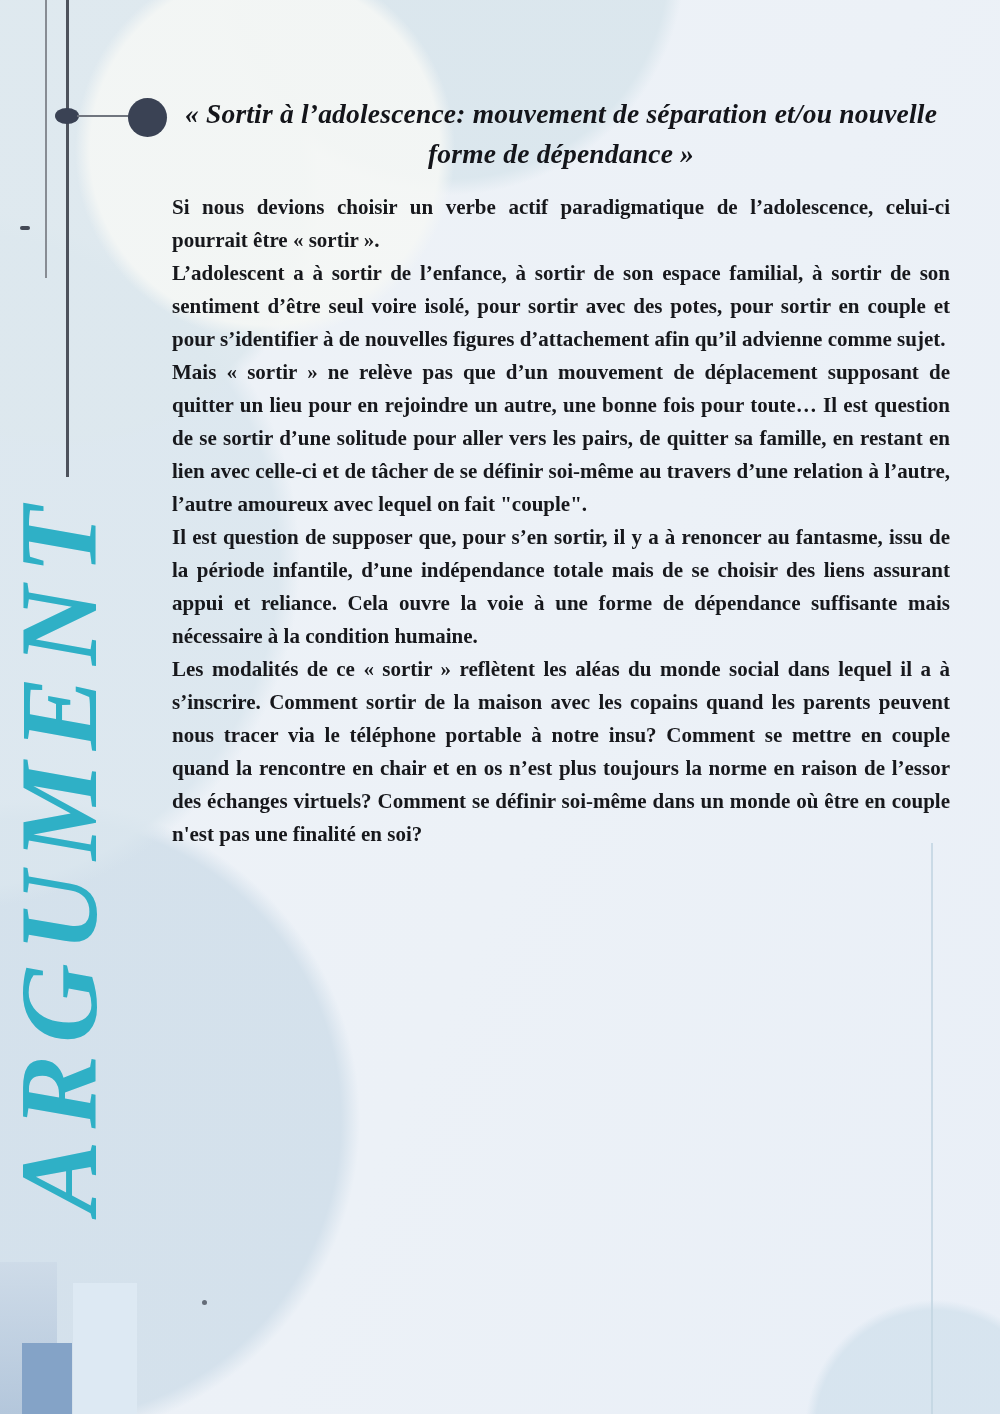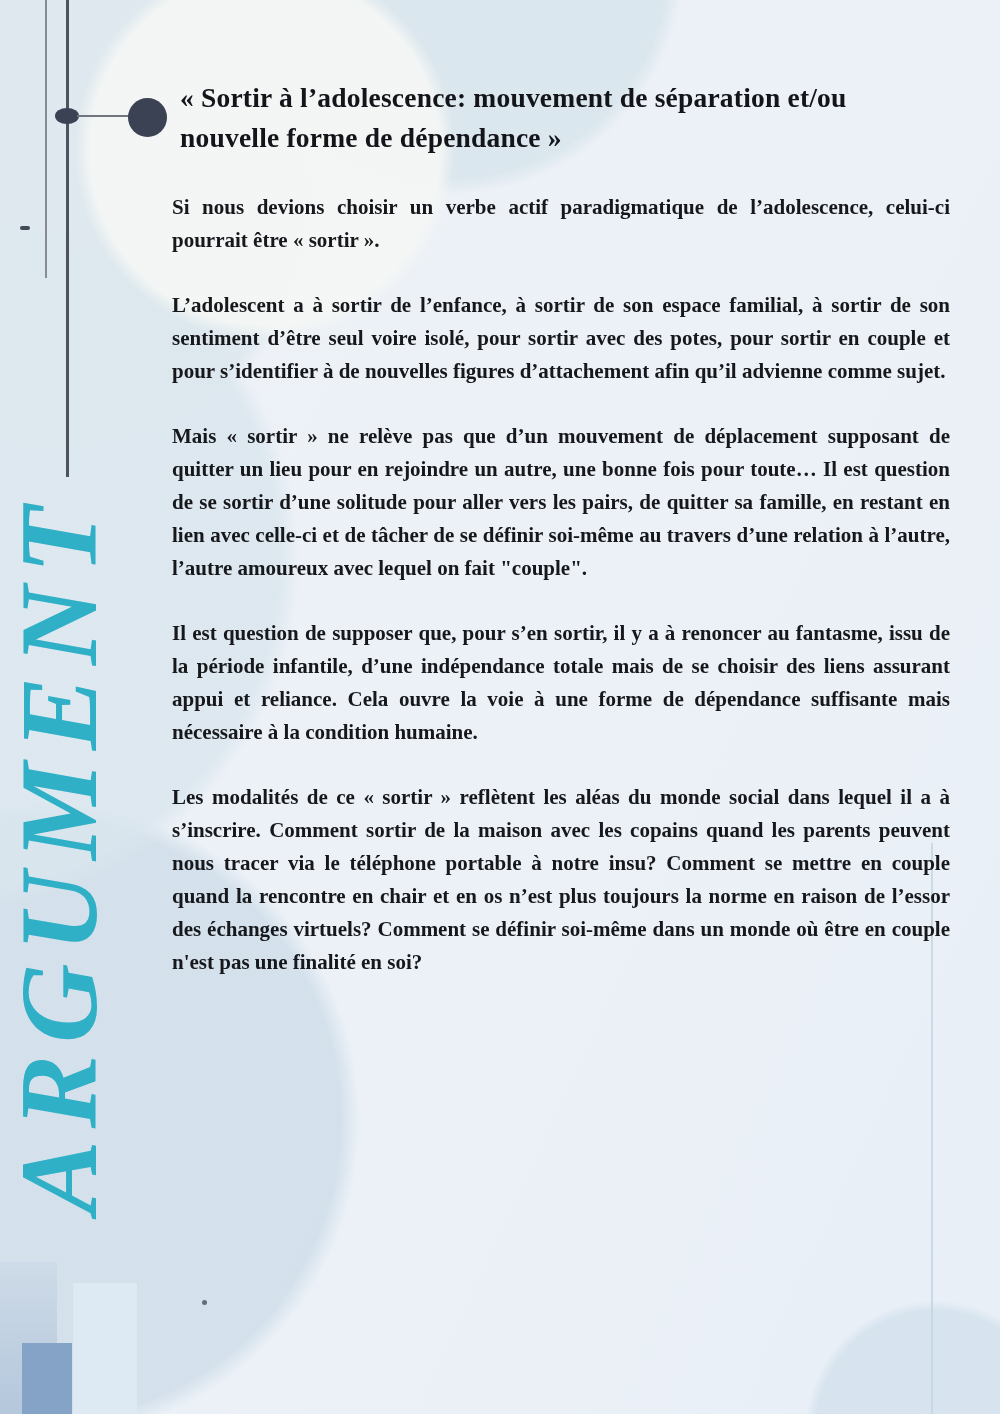--- a/index.html
+++ b/index.html
@@ -42,30 +42,30 @@
     font-style:italic; font-weight:bold;
     font-size:110px; line-height:106px;
     letter-spacing:12px;
     color:#2fb0c6;
     text-align:center;
     white-space:nowrap;
   }
 
   
   .doc-title {
-    left:180px; top:78px; width:762px;
+    left:180px; top:94px; width:762px;
     font-weight:bold; font-size:27.5px; line-height:40px;
-    color:#14151a; letter-spacing:.2px;
+    color:#14151a; text-align:center; letter-spacing:.2px;font-style:italic;
   }
   .doc-body {
     left:172px; top:191px; width:778px;
     font-weight:bold; font-size:21px; line-height:33px;
     color:#17181c; text-align:justify;
   }
-  .doc-body p + p { margin-top:32px; }
+  .doc-body p + p { }
 </style>
 </head>
 <body>
 
 <div class="page">
 
   <div class="abs vline-thin"></div>
   <div class="abs vline-thick"></div>
   <div class="abs tiny-dash"></div>
   <div class="abs node-ellipse"></div>

